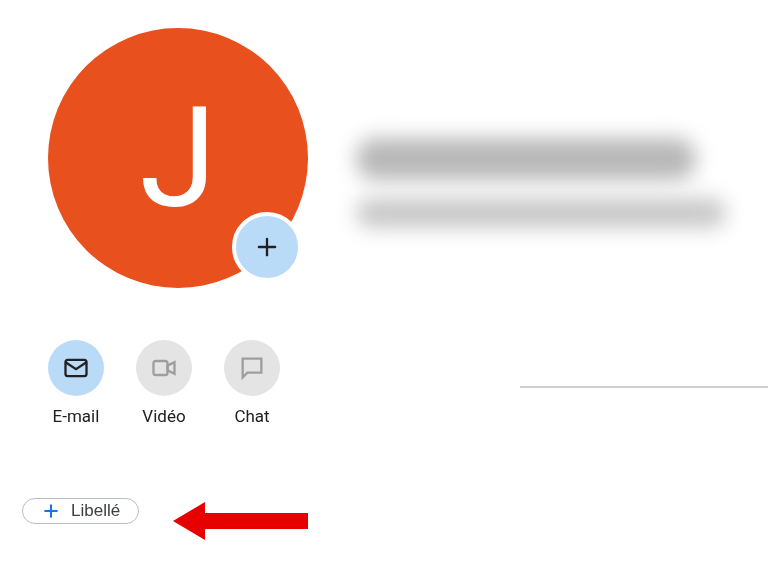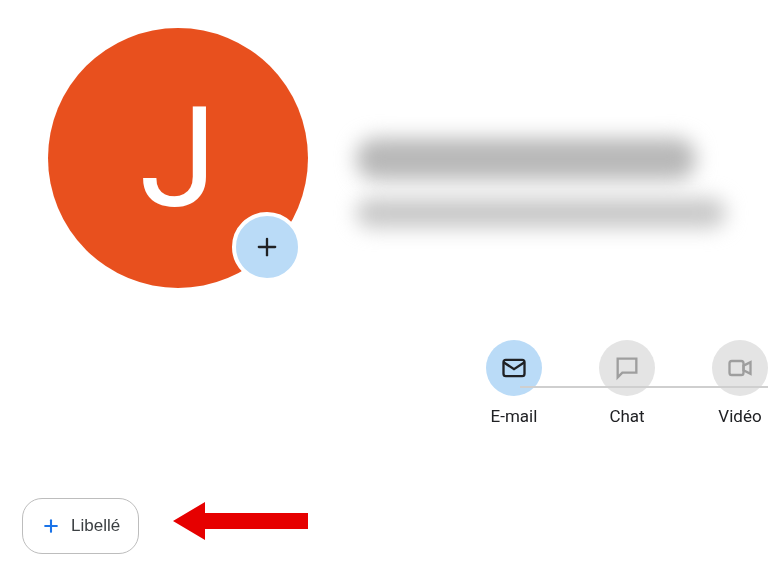--- a/index.html
+++ b/index.html
@@ -62,23 +62,22 @@
     .blur-sub {
       width: 370px;
       height: 30px;
       background: #c8c8c8;
       border-radius: 16px;
       filter: blur(10px);
     }
     .actions-row {
       display: flex;
       align-items: flex-start;
-      gap: 57px;
+      gap: 32px;
       padding: 52px 0 0 48px;
-      justify-content: flex-end;
     }
     .action {
       display: flex;
       flex-direction: column;
       align-items: center;
       gap: 10px;
       cursor: pointer;
       min-width: 56px;
     }
     .action-circle {
@@ -106,21 +105,21 @@
     }
     .label-btn {
       position: absolute;
       left: 22px;
       top: 498px;
       display: inline-flex;
       align-items: center;
       gap: 10px;
       border: 1px solid #bdbdbd;
       border-radius: 20px;
-      padding: 17px 18px;
+      padding: 2px 18px;
       background: #fff;
       cursor: pointer;
       font-size: 17px;
       color: #3c4043;
     }
     .label-btn svg { width: 20px; height: 20px; }
     .annot-arrow {
       position: absolute;
       left: 173px;
       top: 496px;
@@ -158,34 +157,34 @@
         <path d="M3 7l9 6 9-6"></path>
       </svg>
     </div>
     <span class="action-label">E-mail</span>
   </div>
 
 
   <div class="action">
     <div class="action-circle grey">
       <svg viewBox="0 0 24 24" fill="none" stroke="#9e9e9e" stroke-width="2">
-        <path d="M4 4h16v12H8l-4 4V4z"></path>
+        <rect x="3" y="6" width="12" height="12" rx="2"></rect>
+        <path d="M15 10l6-3v10l-6-3z"></path>
       </svg>
     </div>
-    <span class="action-label">Chat</span>
+    <span class="action-label">Vidéo</span>
   </div>
 
   <div class="action">
     <div class="action-circle grey">
       <svg viewBox="0 0 24 24" fill="none" stroke="#9e9e9e" stroke-width="2">
-        <rect x="3" y="6" width="12" height="12" rx="2"></rect>
-        <path d="M15 10l6-3v10l-6-3z"></path>
+        <path d="M4 4h16v12H8l-4 4V4z"></path>
       </svg>
     </div>
-    <span class="action-label">Vidéo</span>
+    <span class="action-label">Chat</span>
   </div>
 </div>
 
 <div class="divider"></div>
 
 <button class="label-btn">
   <svg viewBox="0 0 24 24" fill="none" stroke="#1a73e8" stroke-width="2.5" stroke-linecap="round">
     <line x1="12" y1="5" x2="12" y2="19"></line>
     <line x1="5" y1="12" x2="19" y2="12"></line>
   </svg>

